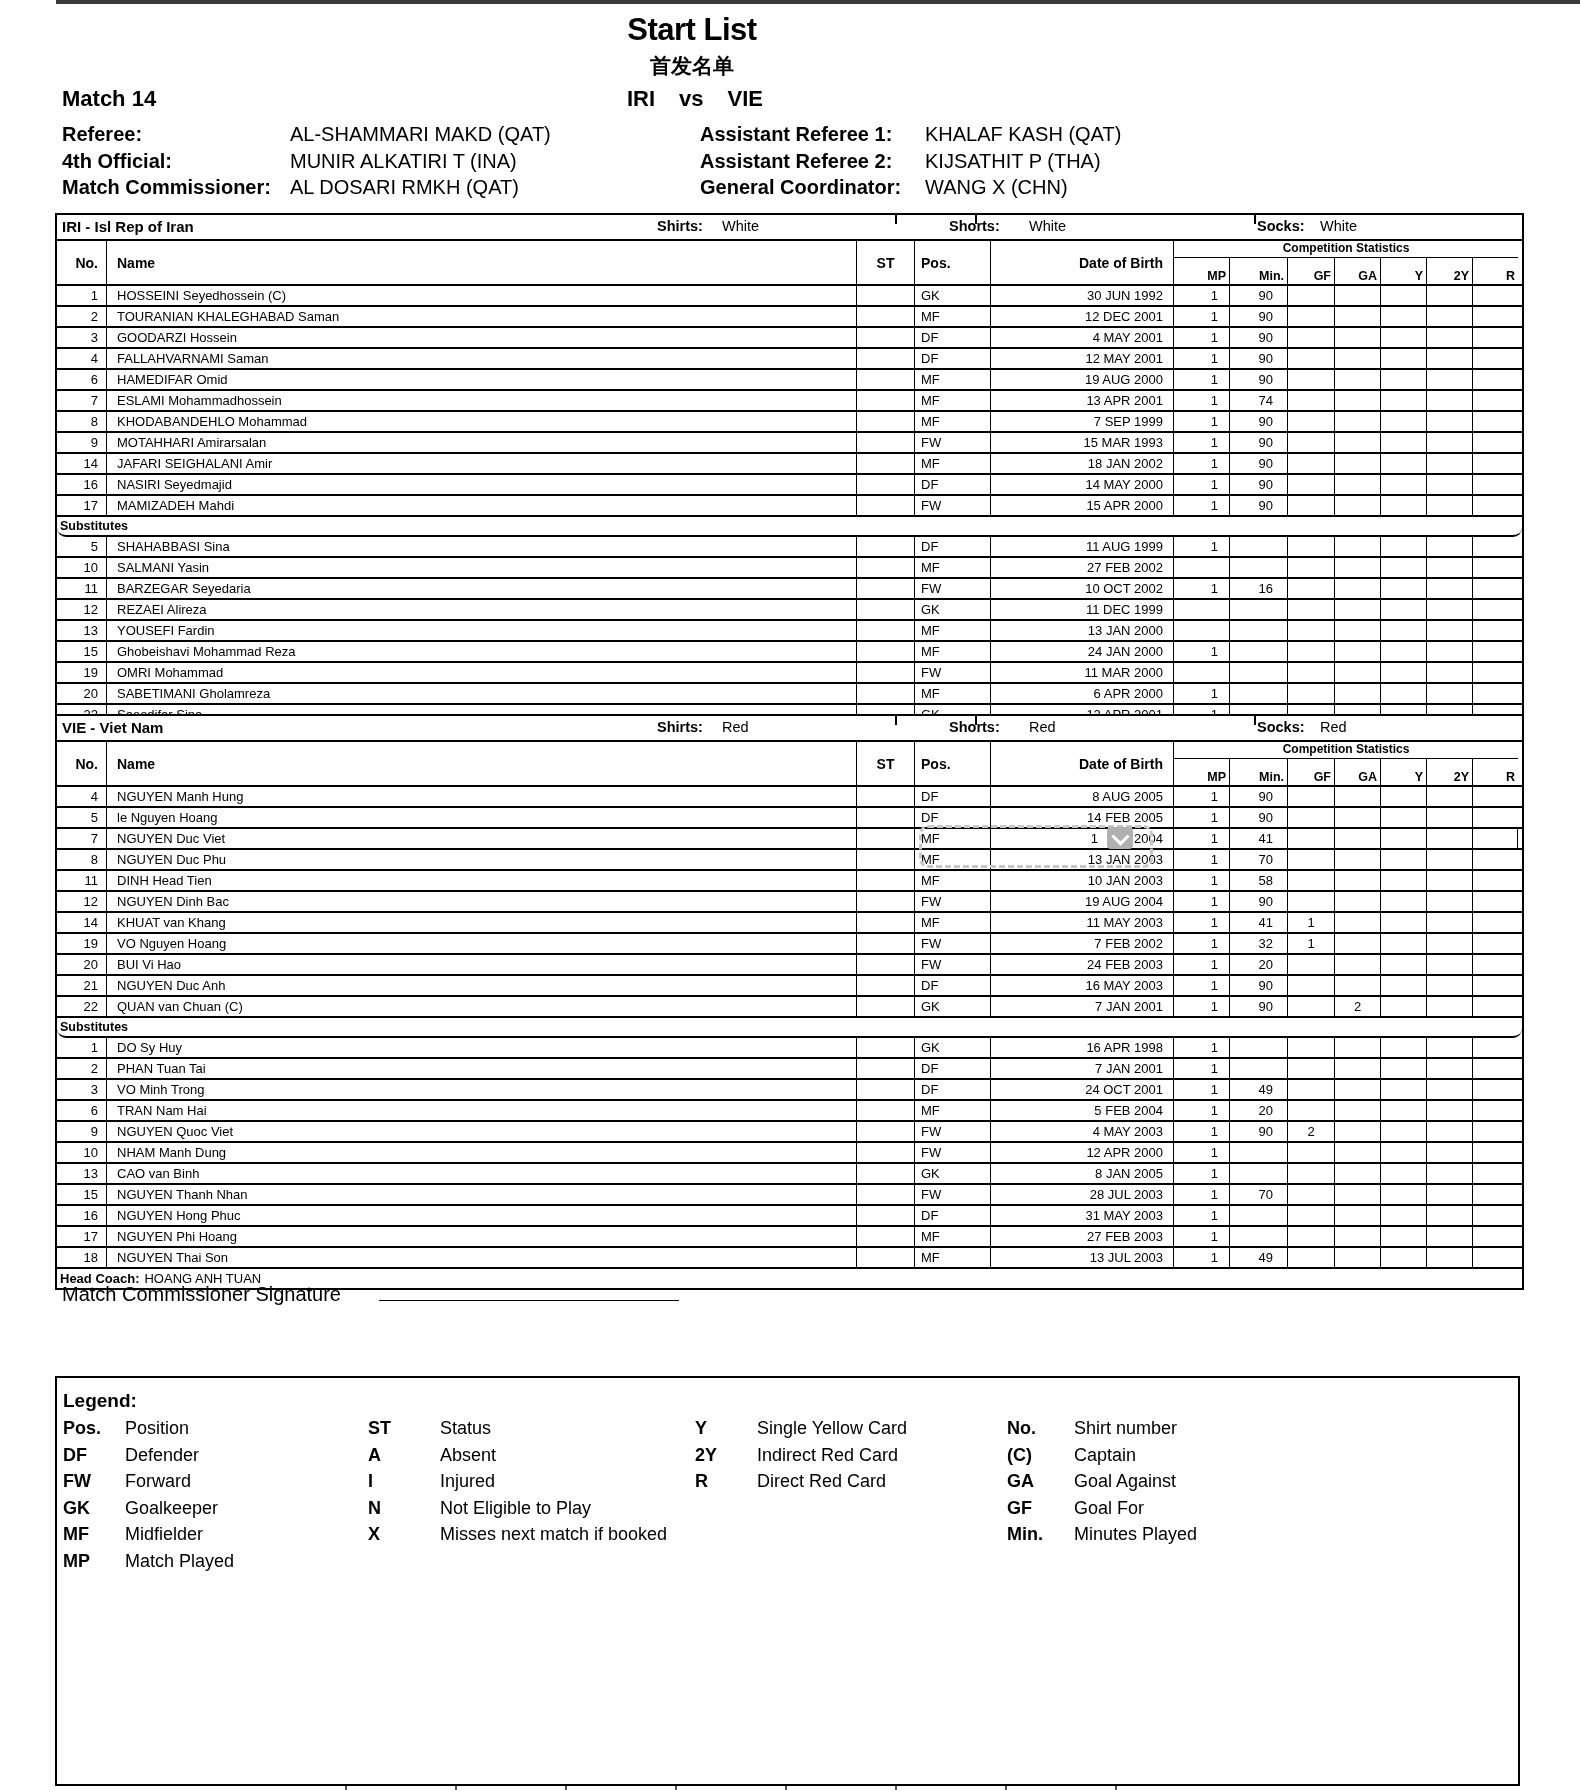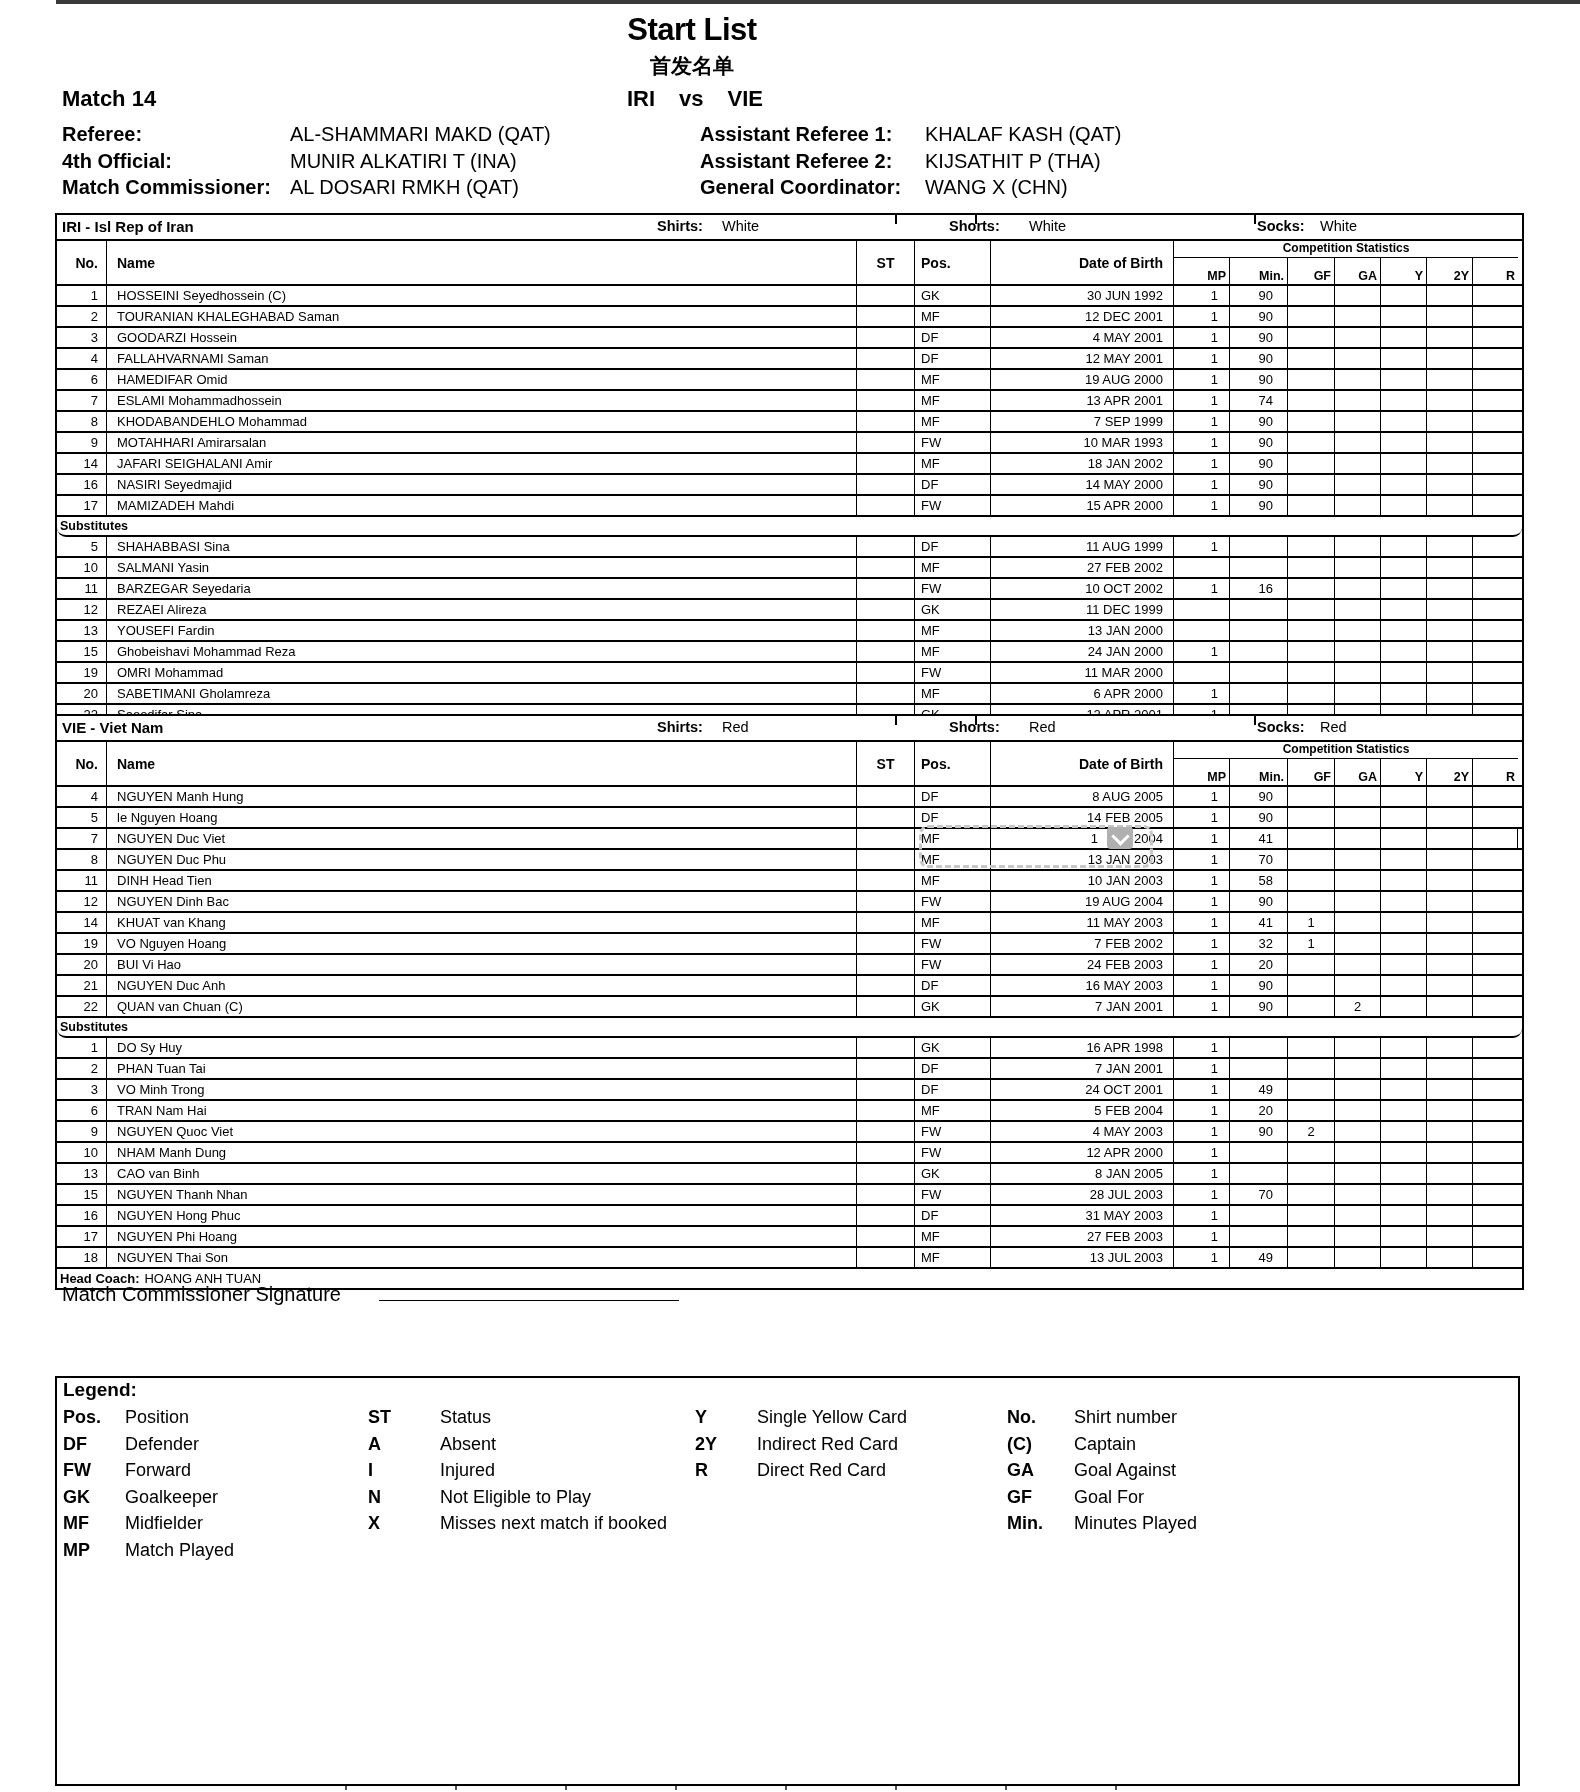--- a/index.html
+++ b/index.html
@@ -68,21 +68,21 @@
           border-radius:4px;z-index:5;display:flex;align-items:center;justify-content:center;}
   .dd-chev{width:10px;height:10px;border-left:3px solid #fff;border-bottom:3px solid #fff;
            transform:rotate(-45deg);margin-top:-4px;}
   .dob-gap{display:inline-block;width:36px;}
   
   .signature{position:absolute;top:1278px;left:62px;font-size:20px;}
   .sig-line{display:inline-block;width:300px;border-bottom:1.5px solid #000;height:22px;
             margin-left:38px;}
   
   .legend{position:absolute;top:1376px;left:55px;width:1465px;height:410px;
-          border:2px solid #000;box-sizing:border-box;padding:1px 0 0 6px;}
+          border:2px solid #000;box-sizing:border-box;padding:12px 0 0 6px;}
   .legend-title{font-size:19px;font-weight:bold;margin-bottom:6px;}
   .legend-grid{display:grid;grid-template-columns:62px 243px 72px 255px 62px 250px 67px auto;
                grid-auto-rows:26.5px;font-size:18px;}
   .legend-grid .labbr{font-weight:bold;}
   .legend-ticks{position:absolute;left:55px;top:1784px;width:1465px;height:2px;}
   .ltick{position:absolute;top:2px;width:2px;height:4px;background:#555;}
 </style>
 </head>
 <body>
 
@@ -237,21 +237,21 @@
           <div class="cell c-ga"></div>
           <div class="cell c-y"></div>
           <div class="cell c-y2"></div>
           <div class="cell c-r"></div>
         </div>
         <div class="trow">
           <div class="cell c-no">9</div>
           <div class="cell c-name">MOTAHHARI Amirarsalan</div>
           <div class="cell c-st"></div>
           <div class="cell c-pos">FW</div>
-          <div class="cell c-dob">10 MAR 1993</div>
+          <div class="cell c-dob">15 MAR 1993</div>
           <div class="cell c-mp">1</div>
           <div class="cell c-min">90</div>
           <div class="cell c-gf"></div>
           <div class="cell c-ga"></div>
           <div class="cell c-y"></div>
           <div class="cell c-y2"></div>
           <div class="cell c-r"></div>
         </div>
         <div class="trow">
           <div class="cell c-no">14</div>

